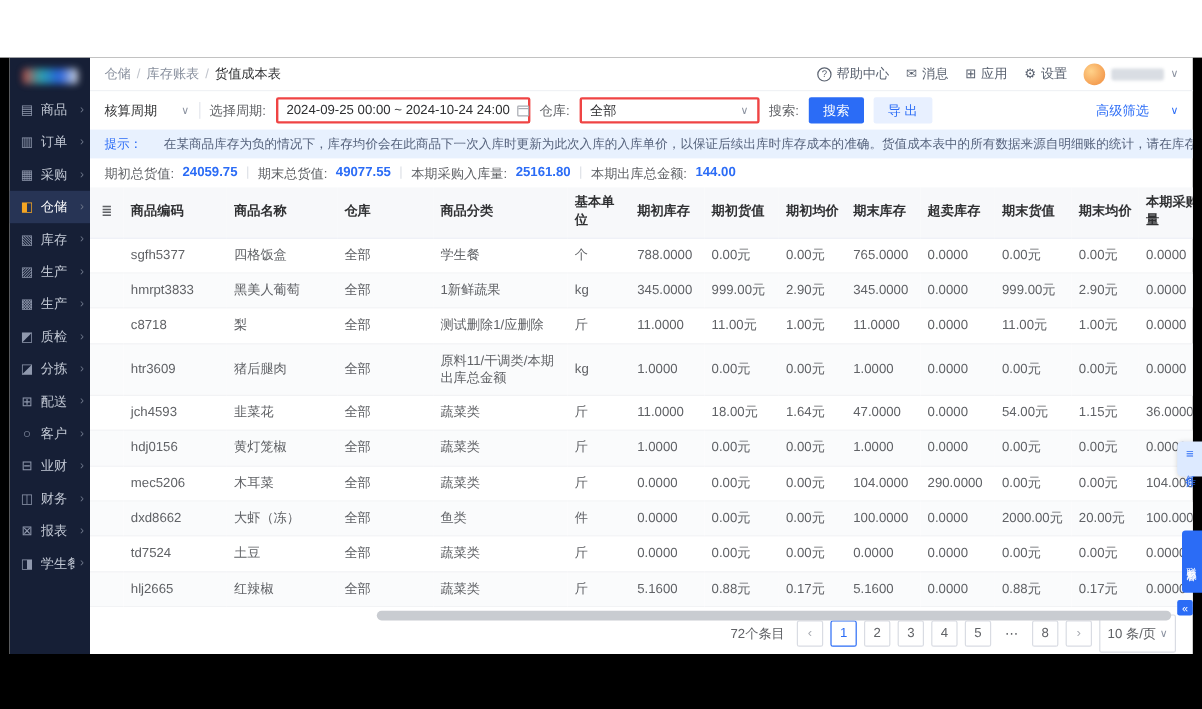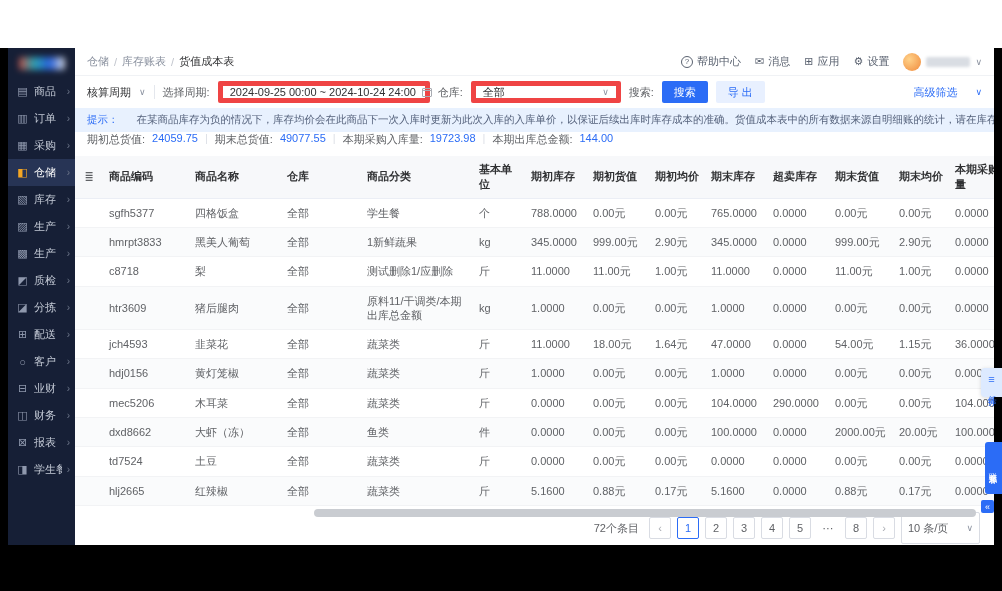--- a/index.html
+++ b/index.html
@@ -36,40 +36,40 @@
   .hdr-action{display:flex;align-items:center;gap:4px;cursor:pointer}
   .hdr-ico{font-size:11px;color:#5a6270}
   .hdr-ico.circ{width:12px;height:12px;border:1px solid #5a6270;border-radius:50%;font-size:8px;display:flex;align-items:center;justify-content:center}
   .user{display:flex;align-items:center;gap:5px;cursor:pointer}
   .avatar{width:18px;height:18px;border-radius:50%;background:radial-gradient(circle at 35% 35%,#ffd28a,#f08a3c);flex:none}
   .user-name-blur{width:44px;height:10px;border-radius:2px;background:#d9dde3;filter:blur(1.5px)}
   .caret{color:#8a919f;font-size:9px}
 
   
   .filterbar{height:32px;flex:none;display:flex;align-items:center;gap:8px;padding:0 12px}
-  .plain-select{display:flex;align-items:center;gap:8px;cursor:pointer;color:#303133}
+  .plain-select{display:flex;align-items:center;gap:20px;cursor:pointer;color:#303133}
   .v-divider{width:1px;height:14px;background:#e4e7ed}
   .lab{color:#606266;white-space:nowrap}
-  .box{height:22px;border:5px solid #ef4444;border-radius:2px;display:flex;align-items:center;padding:0 7px;gap:6px;background:#fff;color:#303133;white-space:nowrap}
+  .box{height:22px;border:2px solid #ef4444;border-radius:2px;display:flex;align-items:center;padding:0 7px;gap:6px;background:#fff;color:#303133;white-space:nowrap}
   .date-box{width:212px;justify-content:space-between;cursor:pointer}
   .cal-ico{width:10px;height:9px;border:1px solid #a8abb2;border-radius:1px;position:relative;flex:none}
   .cal-ico:before{content:"";position:absolute;left:0;top:1.5px;width:100%;height:1px;background:#a8abb2}
   .wh-select{width:150px;justify-content:space-between;cursor:pointer}
   .search-input{width:168px;border:1px solid #dcdfe6;border-radius:2px;height:22px;padding:0 7px;font-size:11px;font-family:inherit;color:#303133;outline:none}
   .search-input::placeholder{color:#b8bcc4}
   .btn{height:22px;border:none;border-radius:2px;padding:0 12px;font-size:11px;font-family:inherit;cursor:pointer;display:flex;align-items:center;gap:3px}
   .btn-primary{background:#2b6cf6;color:#fff}
   .btn-soft{background:#e8f0ff;color:#2b6cf6}
   .adv{margin-left:auto;color:#2b6cf6;display:flex;align-items:center;gap:18px;cursor:pointer;white-space:nowrap}
 
   
   .notice{height:24px;flex:none;margin:0 0 0 0;background:#e8f1fe;display:flex;align-items:center;padding:0 12px;color:#55627c;font-size:10.5px;white-space:nowrap;overflow:hidden}
   .notice-label{color:#2b6cf6;flex:none;margin-right:18px}
-  .summary{height:24px;flex:none;display:flex;gap:7px;padding:0 12px;color:#606266}
-  .sum-val{color:#2b6cf6;font-weight:normal}
+  .summary{height:24px;flex:none;display:flex;align-items:center;gap:7px;padding:0 12px;color:#606266}
+  .sum-val{color:#2b6cf6;font-weight:bold}
   .sum-sep{color:#dcdfe6}
 
   
   .table-wrap{flex:none;overflow:hidden;width:919px;position:relative}
   table{width:954px;table-layout:fixed;border-collapse:collapse}
   th{background:#f7f8fa;font-weight:bold;color:#303133;font-size:11px;text-align:left;padding:6px 6px;border-bottom:1px solid #ebeef5;line-height:1.35;vertical-align:middle}
   td{font-size:11px;color:#606266;padding:7px 6px;border-bottom:1px solid #f2f3f5;line-height:1.3;vertical-align:middle;overflow:hidden}
   tbody tr:nth-child(even){background:#fafbfc}
   .col-icon-cell{text-align:center;color:#606266;cursor:pointer}
   .nowrap{white-space:nowrap}
@@ -77,21 +77,21 @@
   .hscroll{height:8px;margin:3px 0 0 0;position:relative;width:919px}
   .hscroll-thumb{position:absolute;left:26%;top:0;width:72%;height:8px;background:#c9ccd1;border-radius:4px;cursor:pointer}
 
   
   .pager{height:34px;flex:none;display:flex;align-items:center;justify-content:flex-end;gap:6px;padding:0 14px;color:#606266}
   .pg-total{margin-right:4px;color:#606266}
   .pg-btn{min-width:22px;height:22px;border:1px solid #d9dce3;border-radius:2px;background:#fff;display:flex;align-items:center;justify-content:center;padding:0 4px;cursor:pointer;color:#606266}
   .pg-btn.active{border-color:#2b6cf6;color:#2b6cf6}
   .pg-btn.ellipsis{border:none;cursor:default}
   .pg-arrow{color:#a8abb2}
-  .pg-size{width:79px;height:22px;border:1px solid #d9dce3;border-radius:2px;display:flex;align-items:center;justify-content:space-between;padding:15px 6px;cursor:pointer;white-space:nowrap}
+  .pg-size{width:64px;height:22px;border:1px solid #d9dce3;border-radius:2px;display:flex;align-items:center;justify-content:space-between;padding:15px 6px;cursor:pointer;white-space:nowrap}
 
   
   .float-task{position:absolute;right:0;top:368px;width:21px;padding:5px 3px;background:#ddeaff;border-radius:4px 0 0 4px;display:flex;flex-direction:column;align-items:center;gap:3px;cursor:pointer;box-shadow:0 1px 4px rgba(0,0,0,.15)}
   .float-task .t-ico{color:#2b6cf6;font-size:11px}
   .float-task .t-label{writing-mode:vertical-rl;color:#2b6cf6;font-size:9px;letter-spacing:2px}
   .float-service{position:absolute;right:0;top:442px;width:17px;height:52px;background:#2b6cf6;border-radius:3px 0 0 3px;color:#fff;writing-mode:vertical-rl;font-size:8.5px;letter-spacing:1px;display:flex;align-items:center;justify-content:center;cursor:pointer}
   .float-expand{position:absolute;right:8px;top:500px;width:13px;height:13px;background:#2b6cf6;color:#fff;font-size:9px;display:flex;align-items:center;justify-content:center;border-radius:2px;cursor:pointer}
 </style>
 </head>
 <body>
@@ -249,21 +249,21 @@
     </div>
 
     <div class="summary">
         <span class="sum-lab">期初总货值:</span>
         <span class="sum-val">24059.75</span>
         <span class="sum-sep">|</span>
         <span class="sum-lab">期末总货值:</span>
         <span class="sum-val">49077.55</span>
         <span class="sum-sep">|</span>
         <span class="sum-lab">本期采购入库量:</span>
-        <span class="sum-val">19723.98</span>
+        <span class="sum-val">25161.80</span>
         <span class="sum-sep">|</span>
         <span class="sum-lab">本期出库总金额:</span>
         <span class="sum-val">144.00</span>
       </div>
 
     <div class="table-wrap">
       <table>
         <colgroup>
             <col style="width: 28px;">
             <col style="width: 86px;">

